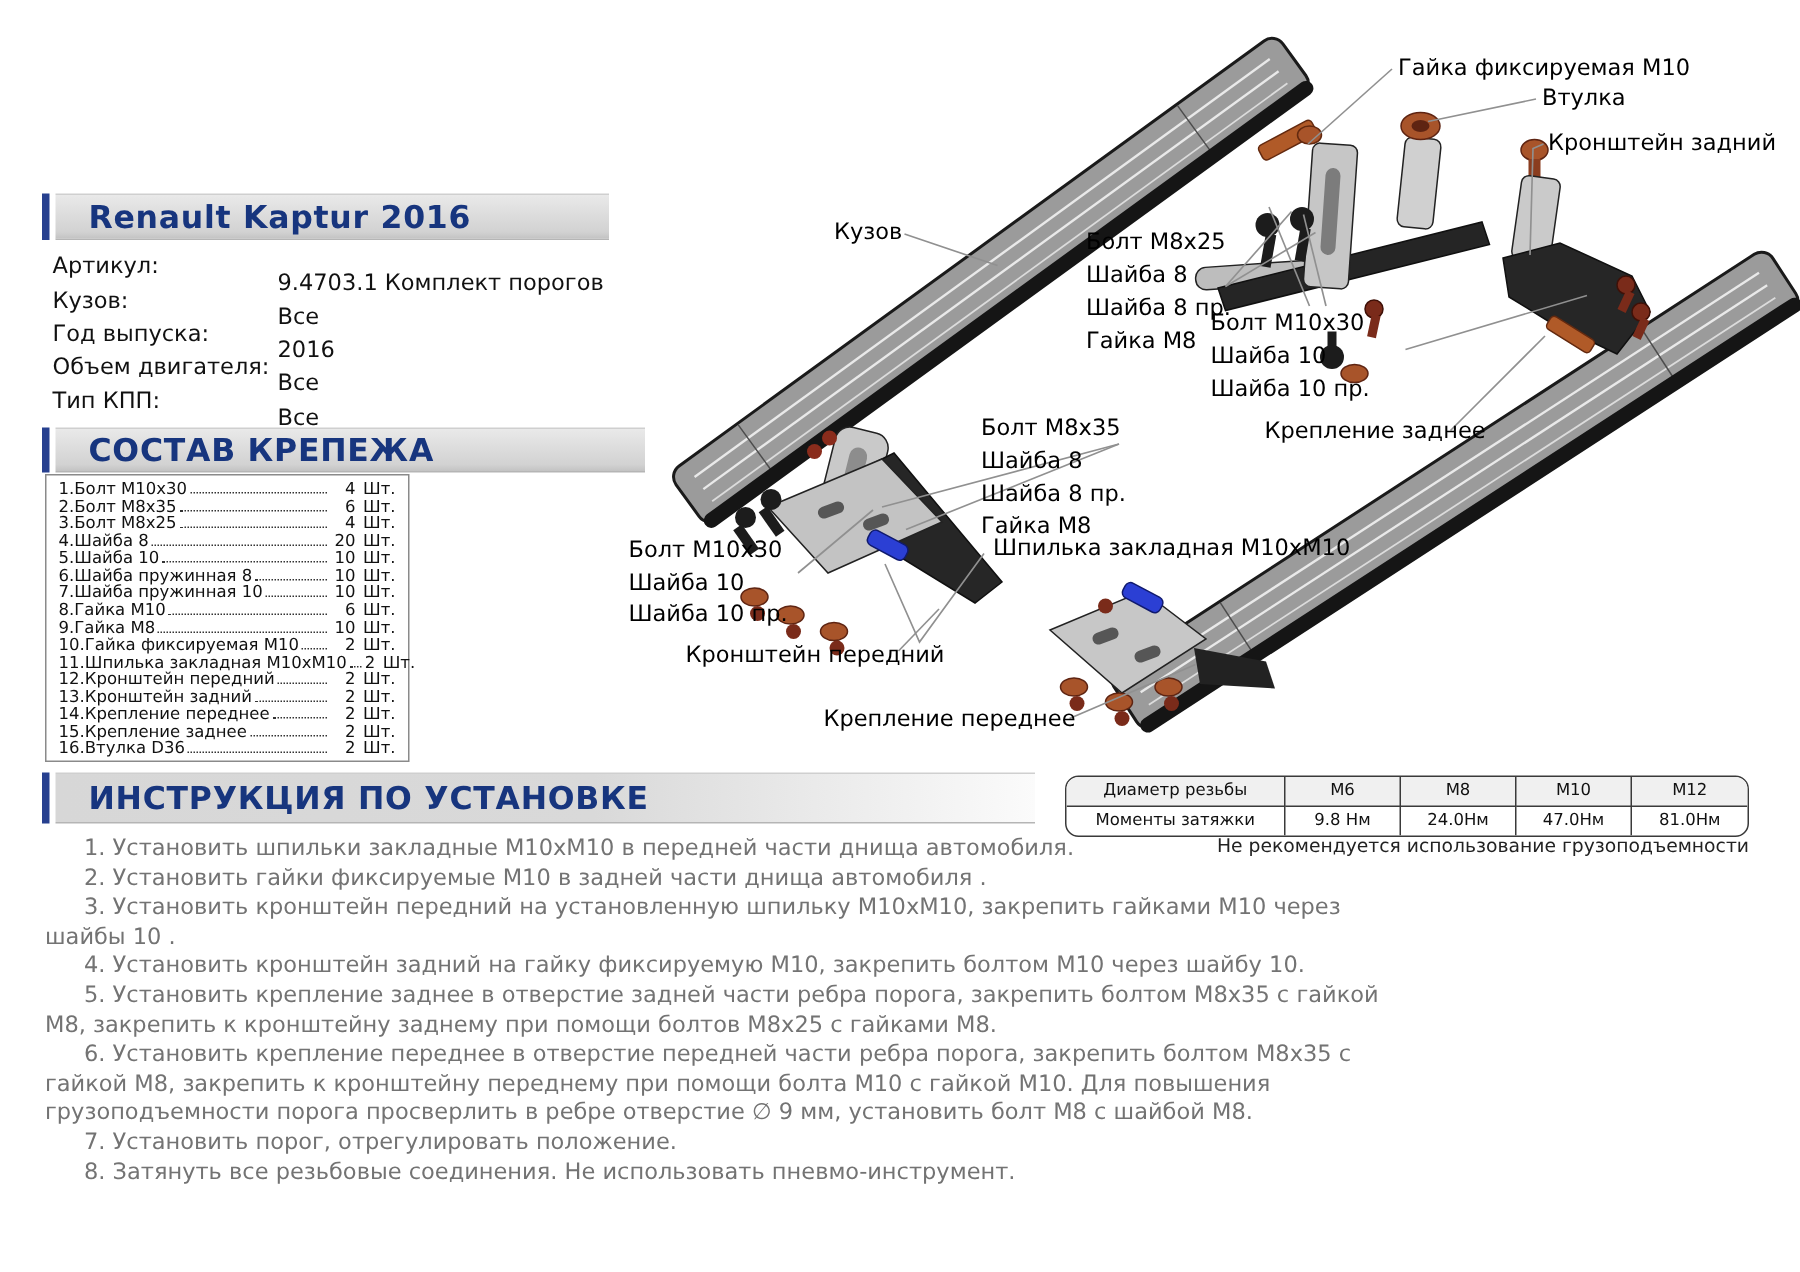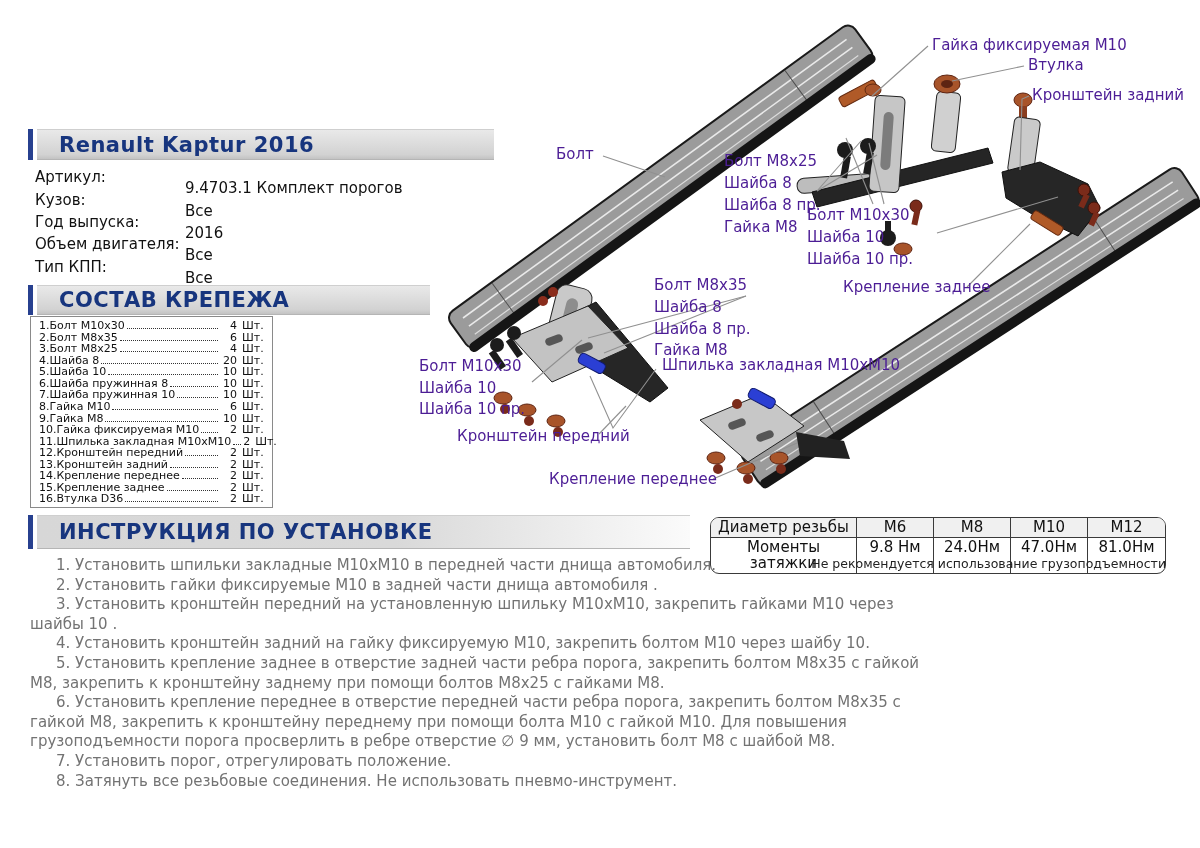--- a/index.html
+++ b/index.html
@@ -28,30 +28,30 @@
   .part-row{display:flex;align-items:baseline;font-size:11px;line-height:11.5px;white-space:nowrap;}
   .part-row .dots{flex:1;border-bottom:1.2px dotted #333;margin:0 2px 2px 2px;min-width:8px;}
   .part-row .pqty{width:17px;text-align:right;}
   .part-row .punit{width:24px;margin-left:5px;}
   
   .torque{position:absolute;left:710px;top:517px;width:456px;border:1.5px solid #3a3a3a;
     border-radius:9px;overflow:hidden;box-sizing:border-box;background:#fff;}
   .trow{display:grid;grid-template-columns:146px 1fr 1fr 1fr 1fr;}
   .trow.hd{background:#f0f0f0;}
   .tcell{border-right:1px solid #3a3a3a;border-bottom:1px solid #3a3a3a;
-    font-size:15px;text-align:center;padding:1px 0 2px 0;line-height:16px;}
+    font-size:11px;text-align:center;padding:1px 0 2px 0;line-height:16px;}
   .trow:last-child .tcell{border-bottom:none;}
   .tcell:last-child{border-right:none;}
   .tnote{position:absolute;left:710px;top:556px;width:456px;text-align:right;
     font-size:12.5px;color:#222;white-space:nowrap;}
   
   .steps{position:absolute;left:30px;top:556px;width:912px;font-size:15px;line-height:19.6px;color:#737373;}
   .steps p{margin:0;text-indent:26px;}
   
-  .dlabel{position:absolute;font-size:15px;color:#4c1d95;white-space:nowrap;}
+  .dlabel{position:absolute;font-size:15px;color:#000000;white-space:nowrap;}
   svg{position:absolute;left:400px;top:0;}
   .leader{stroke:#909090;stroke-width:1.1;fill:none;}
 </style>
 </head>
 <body>
 
 <svg width="800" height="515" viewBox="400 0 800 515">
 
   <g transform="rotate(-36 663 190)">
     <rect x="413" y="164" width="500" height="44" rx="9" fill="#9b9b9b" stroke="#1a1a1a" stroke-width="2"></rect>
@@ -156,21 +156,21 @@
     <line class="leader" x1="967" y1="287" x2="1030" y2="224"></line>
     <line class="leader" x1="746" y1="296" x2="588" y2="338"></line>
     <line class="leader" x1="746" y1="296" x2="604" y2="353"></line>
     <polyline class="leader" points="656,369 613,428 590,376"></polyline>
     <line class="leader" x1="532" y1="382" x2="582" y2="340"></line>
     <line class="leader" x1="599" y1="434" x2="626" y2="406"></line>
     <line class="leader" x1="713" y1="479" x2="797" y2="443"></line>
   </g>
 </svg>
 
-<div class="dlabel" style="left:556px;top:145px;">Болт</div>
+<div class="dlabel" style="left:556px;top:145px;">Кузов</div>
 <div class="dlabel" style="left:932px;top:36px;">Гайка фиксируемая М10</div>
 <div class="dlabel" style="left:1028px;top:56px;">Втулка</div>
 <div class="dlabel" style="left:1032px;top:86px;">Кронштейн задний</div>
 <div class="dlabel" style="left:724px;top:152px;">Болт М8х25</div>
 <div class="dlabel" style="left:724px;top:174px;">Шайба 8</div>
 <div class="dlabel" style="left:724px;top:196px;">Шайба 8 пр.</div>
 <div class="dlabel" style="left:724px;top:218px;">Гайка М8</div>
 <div class="dlabel" style="left:807px;top:206px;">Болт М10х30</div>
 <div class="dlabel" style="left:807px;top:228px;">Шайба 10</div>
 <div class="dlabel" style="left:807px;top:250px;">Шайба 10 пр.</div>
@@ -179,21 +179,21 @@
 <div class="dlabel" style="left:654px;top:298px;">Шайба 8</div>
 <div class="dlabel" style="left:654px;top:320px;">Шайба 8 пр.</div>
 <div class="dlabel" style="left:654px;top:341px;">Гайка М8</div>
 <div class="dlabel" style="left:662px;top:356px;">Шпилька закладная М10хМ10</div>
 <div class="dlabel" style="left:419px;top:357px;">Болт М10х30</div>
 <div class="dlabel" style="left:419px;top:379px;">Шайба 10</div>
 <div class="dlabel" style="left:419px;top:400px;">Шайба 10 пр.</div>
 <div class="dlabel" style="left:457px;top:427px;">Кронштейн передний</div>
 <div class="dlabel" style="left:549px;top:470px;">Крепление переднее</div>
 
-<div class="sec" style="left:28px;top:129px;width:466px;height:31px;">
+<div class="sec" style="left:28px;top:129px;width:378px;height:31px;">
   <span class="stripe"></span>
   <div class="bar">
       <span class="ttl">Renault Kaptur 2016</span>
     </div>
 </div>
 
 <div class="info">
   <div class="info-row">
     <span class="lbl">Артикул:</span>
     <span class="val">9.4703.1 Комплект порогов</span>

